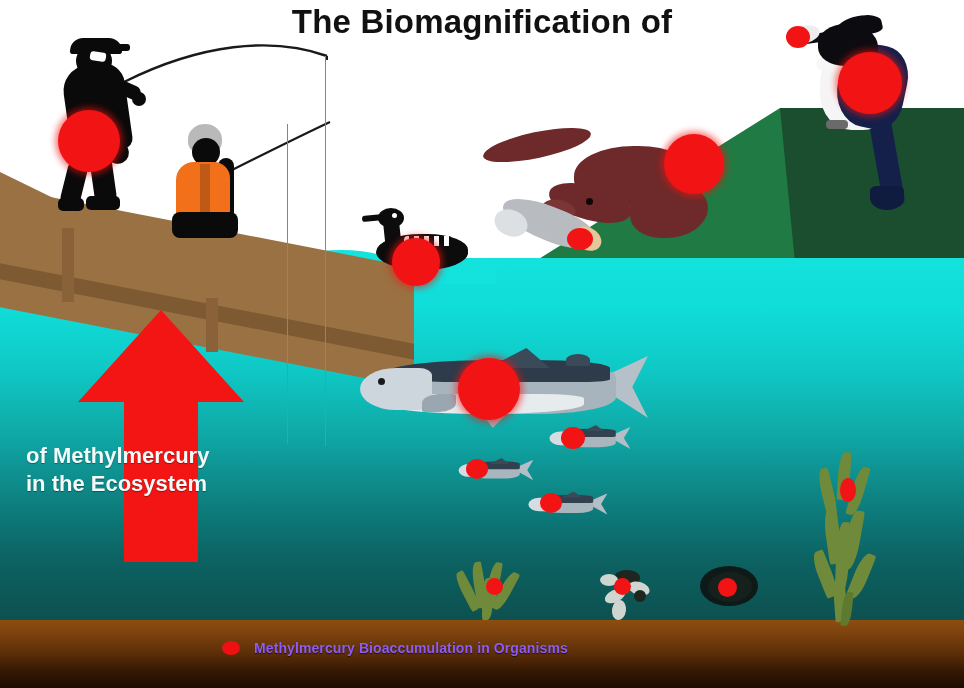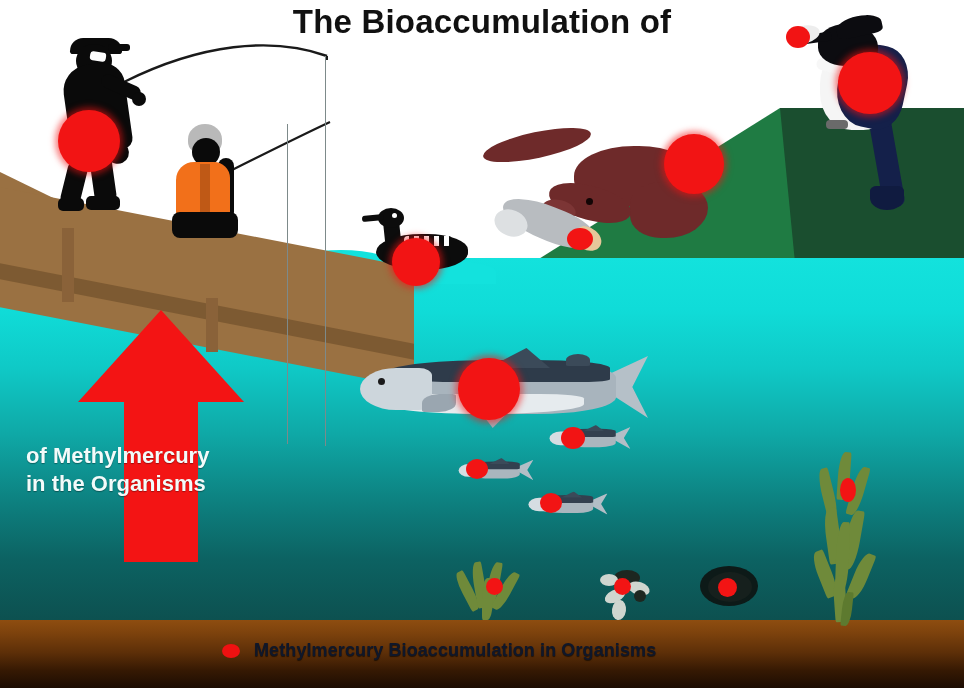--- a/index.html
+++ b/index.html
@@ -76,21 +76,21 @@
     font-size:22px;font-weight:bold;color:#f2fbfa;line-height:1.27;
     text-shadow:0 1px 1px rgba(0,0,0,.35);
   }
   .biomag span{display:block;}
 
   
   .legend{
     position:absolute;left:222px;top:640px;display:flex;align-items:center;gap:14px;
   }
   .legend-dot{width:18px;height:14px;border-radius:50%;background:#ef1111;}
-  .legend-label{font-size:18px;font-weight:bold;color:#0f172a;letter-spacing:.1px;
+  .legend-label{font-size:14px;font-weight:bold;color:#8b5cf6;letter-spacing:.1px;
     text-shadow:0 1px 1px rgba(0,0,0,.6);}
 
   
   .dot{position:absolute;border-radius:50%;background:#f21414;}
   .dot.soft{box-shadow:0 0 6px 3px rgba(242,20,20,.55);}
 
   
   .ang-a{position:absolute;left:52px;top:28px;width:130px;height:190px;}
   .ang-a .torso{position:absolute;left:14px;top:36px;width:62px;height:88px;background:#0a0a0a;border-radius:26px 22px 10px 6px;transform:rotate(-8deg);}
   .ang-a .head{position:absolute;left:24px;top:16px;width:36px;height:34px;background:#0a0a0a;border-radius:50%;}
@@ -370,26 +370,26 @@
   <div class="mussel">
     <div class="m-shell"></div>
     <div class="m-shell2"></div>
   </div>
   <div class="dot" style="left:718px;top:578px;width:19px;height:19px;"></div>
 
   <div class="arrow-head"></div>
   <div class="arrow-shaft"></div>
 
   <div class="title">
-    <span>The Bioaccumulation of</span>
+    <span>The Biomagnification of</span>
   </div>
 
   <div class="biomag">
     <span>of Methylmercury</span>
-    <span>in the Organisms</span>
+    <span>in the Ecosystem</span>
   </div>
 
   <div class="legend">
     <div class="legend-dot"></div>
     <div class="legend-label">Methylmercury Bioaccumulation in Organisms</div>
   </div>
 
 </div>
 
 </body></html>

